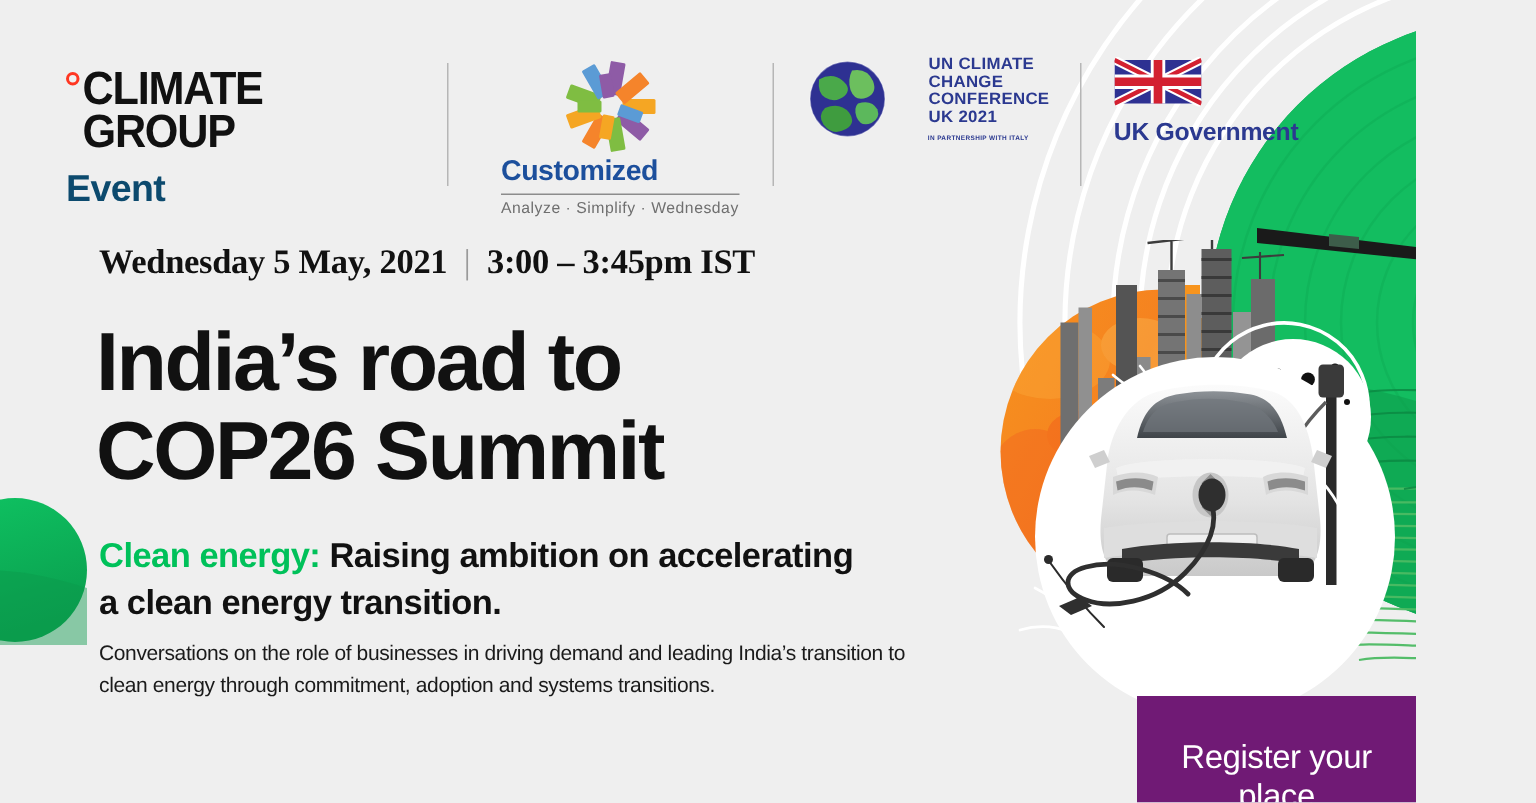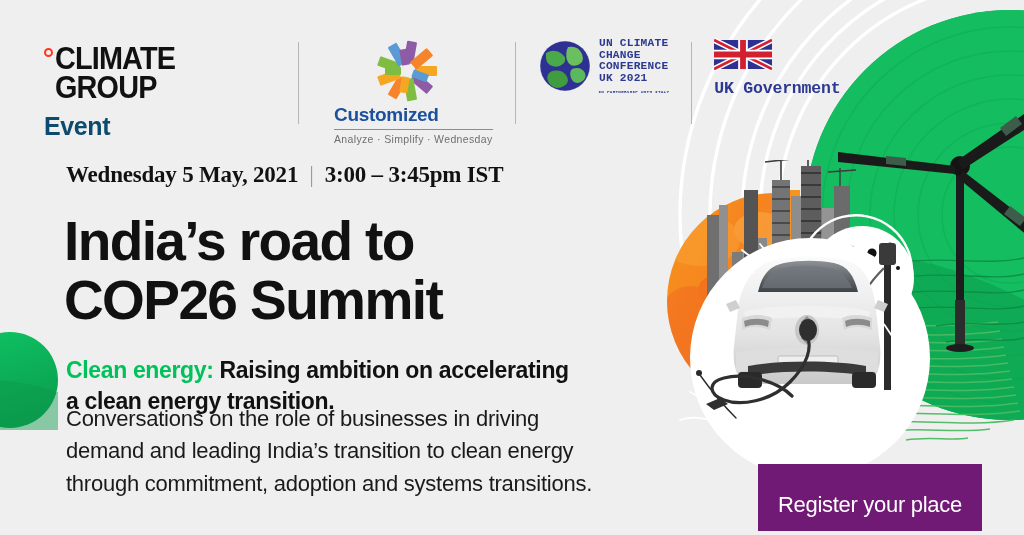--- a/index.html
+++ b/index.html
@@ -3,21 +3,21 @@
 <meta charset="utf-8">
 <style>
   * { margin:0; padding:0; box-sizing:border-box; }
   html,body { width:1024px; height:535px; }
   body {
     font-family:"Liberation Sans", sans-serif;
     background:#efefef;
     overflow:hidden;
     position:relative;
   }
-  .stage { position:absolute; inset:0; width:1024px; height:535px; overflow:hidden; background:#efefef; }
+  .stage { position:absolute; inset:0; width:944px; height:535px; overflow:hidden; background:#efefef; }
 
   
   .art { position:absolute; inset:0; pointer-events:none; }
   .art svg { position:absolute; top:0; left:0; }
 
   
   .header { position:absolute; left:44px; top:38px; display:flex; align-items:flex-start; height:100px; }
 
   .cg-block { width:232px; padding-top:6px; }
   .cg-top { display:flex; align-items:flex-start; }
@@ -38,30 +38,30 @@
 
   .ces-block { display:flex; align-items:center;flex-direction:column; }
   .ces-text { margin-left:13px; }
   .ces-l1, .ces-l2 {
     color:#1c4f9c; font-weight:bold; font-size:19px; line-height:1.12; letter-spacing:-0.3px;
   }
   .ces-rule { height:1px; background:#8c8c8c; margin:4px 0 3px 0; }
   .ces-tag { color:#6f6f6f; font-size:10.5px; letter-spacing:0.35px; }
 
   .un-block { display:flex; align-items:center; }
-  .un-text { margin-left:7px;font-family:Liberation Mono, monospace; }
+  .un-text { margin-left:27px; }
   .un-line {
     color:#2b3990; font-weight:bold; font-size:11px; line-height:1.06;
     letter-spacing:0.2px; transform:scaleX(1.02); transform-origin:left;
   }
   .un-sub { color:#2b3990; font-size:4.3px; letter-spacing:0.25px; margin-top:4px; font-weight:bold; }
 
   .uk-block { text-align:left; }
   .uk-flag { width:58px; height:33px; display:block; }
-  .uk-label { color:#2b3990; font-weight:bold; font-size:16.5px; margin-top:8px; letter-spacing:-0.2px;font-family:Liberation Mono, monospace; }
+  .uk-label { color:#2b3990; font-weight:bold; font-size:16.5px; margin-top:8px; letter-spacing:-0.2px; }
 
   
   .datetime {
     position:absolute; left:66px; top:162px;
     font-weight:bold; font-size:23px; color:#111; letter-spacing:-0.2px;
     display:flex; align-items:center; gap:0;font-family:Liberation Serif, serif;
   }
   .dt-sep { color:#9a9a9a; font-weight:normal; margin:0 11px; font-size:23px; }
 
   .headline {
@@ -71,22 +71,22 @@
   }
 
   .subhead {
     position:absolute; left:66px; top:355px;
     font-weight:bold; font-size:23px; line-height:1.36; color:#111;
     letter-spacing:-0.35px; max-width:520px;
   }
   .subhead .accent { color:#00c15a; }
 
   .body-copy {
-    position:absolute; left:66px; top:403px;
-    font-size:22px; line-height:1.47; color:#1a1a1a;
+    position:absolute; left:66px; top:425px;
+    font-size:14px; line-height:1.47; color:#1a1a1a;
     letter-spacing:-0.25px; max-width:545px;
   }
 
   .cta {
     position:absolute; left:758px; top:464px;
     background:#701a75; color:#ffffff;
     font-size:22px; letter-spacing:-0.3px;
     padding:28px 20px 13px 20px;
     border:none; cursor:pointer; display:block;
     font-family:"Liberation Sans", sans-serif;

